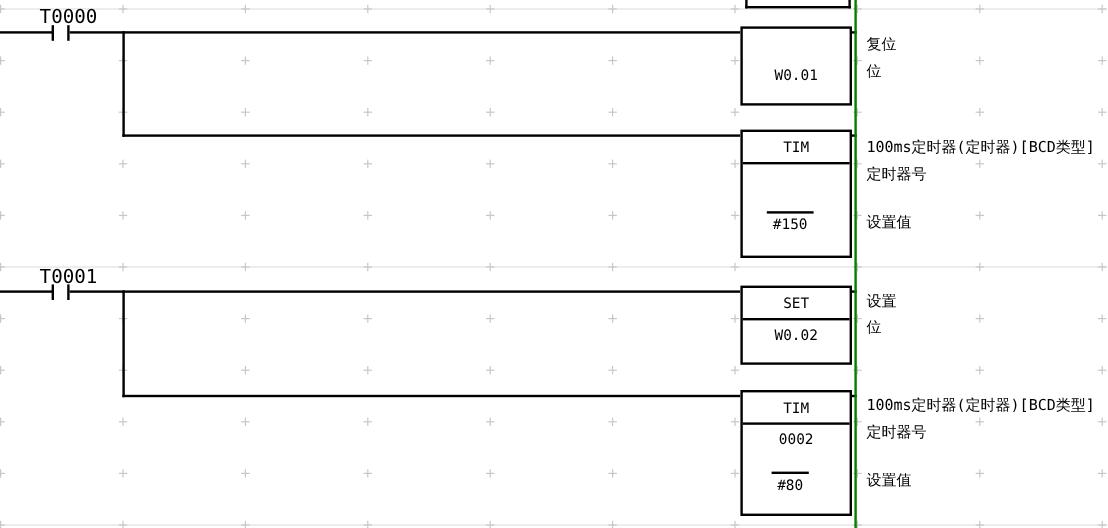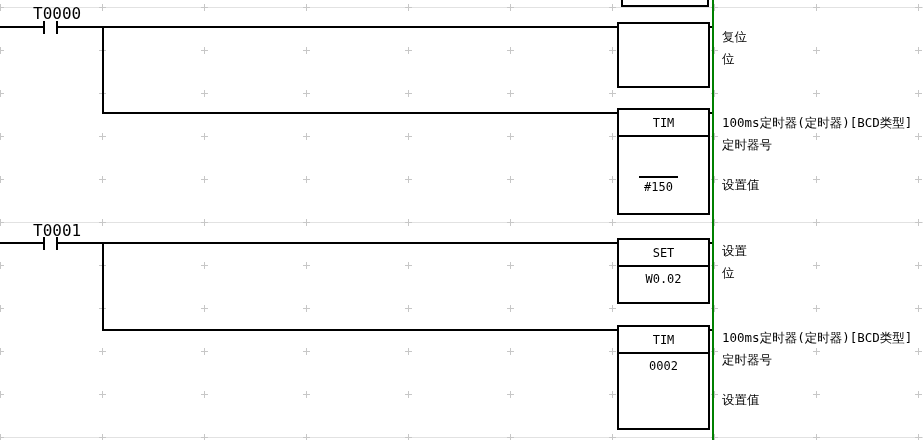--- a/index.html
+++ b/index.html
@@ -160,20 +160,21 @@
 
   <div class="wire" style="left:0;top:26px;width:44px;height:2px"></div>
   <div class="contact-bar" style="left:43px;top:21px"></div>
   <div class="contact-bar" style="left:56px;top:21px"></div>
   <div class="wire" style="left:58px;top:26px;width:559px;height:2px"></div>
 
   <div class="wire" style="left:102px;top:26px;width:2px;height:88px"></div>
   <div class="wire" style="left:102px;top:112px;width:515px;height:2px"></div>
 
   <div class="ibox" style="top:22px;height:66px">
+    <div class="op1">W0.01</div>
   </div>
   <div class="wire" style="left:709px;top:26px;width:5px;height:2px"></div>
 
   <div class="ibox" style="top:108px;height:107px">
     <div class="head">TIM</div>
     <div class="op2"><span>#150</span></div>
   </div>
   <div class="wire" style="left:709px;top:112px;width:5px;height:2px"></div>
 
   <div class="cmt" style="top:30px">复位</div>
@@ -192,20 +193,21 @@
 
   <div class="ibox" style="top:238px;height:66px">
     <div class="head">SET</div>
     <div class="op1">W0.02</div>
   </div>
   <div class="wire" style="left:709px;top:242px;width:5px;height:2px"></div>
 
   <div class="ibox" style="top:325px;height:105px">
     <div class="head">TIM</div>
     <div class="op1">0002</div>
+    <div class="op2"><span>#80</span></div>
   </div>
   <div class="wire" style="left:709px;top:329px;width:5px;height:2px"></div>
 
   <div class="cmt" style="top:244px">设置</div>
   <div class="cmt" style="top:266px">位</div>
   <div class="cmt" style="top:331px">100ms定时器(定时器)[BCD类型]</div>
   <div class="cmt" style="top:353px">定时器号</div>
   <div class="cmt" style="top:393px">设置值</div>
 
   <div class="rail" style="left: 712px; background: rgb(0, 128, 0);" id="right-rail"></div>

